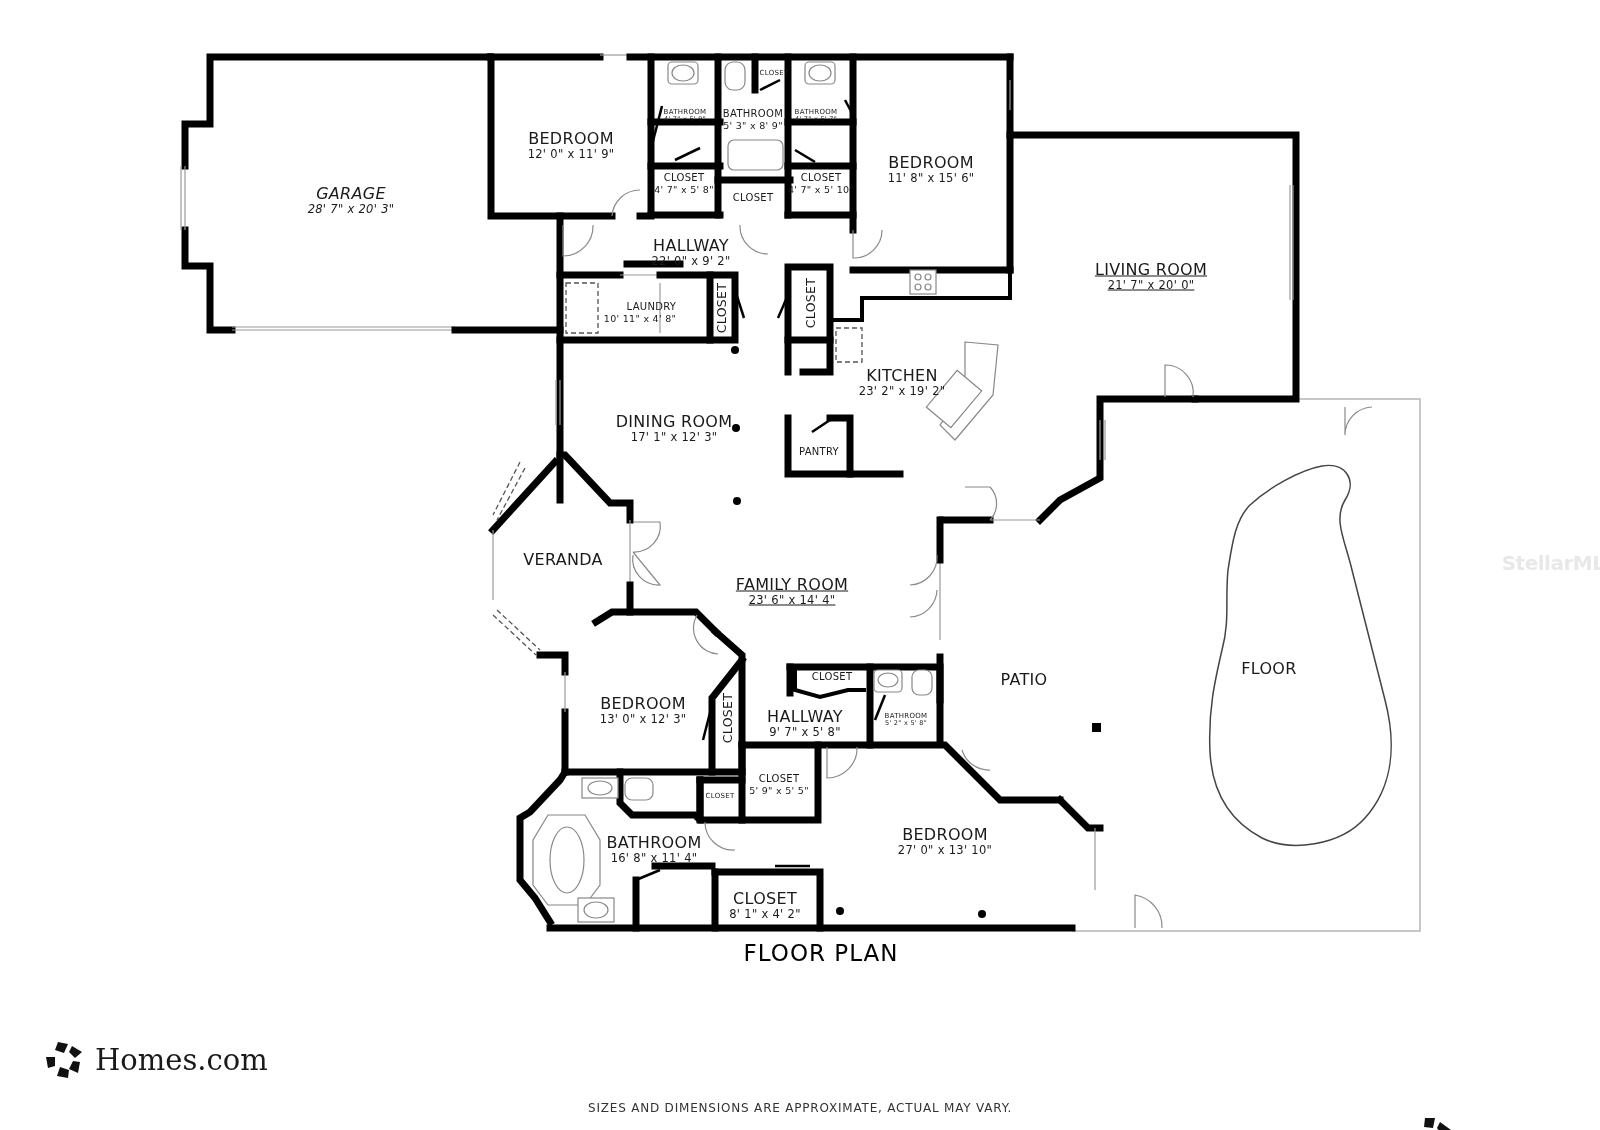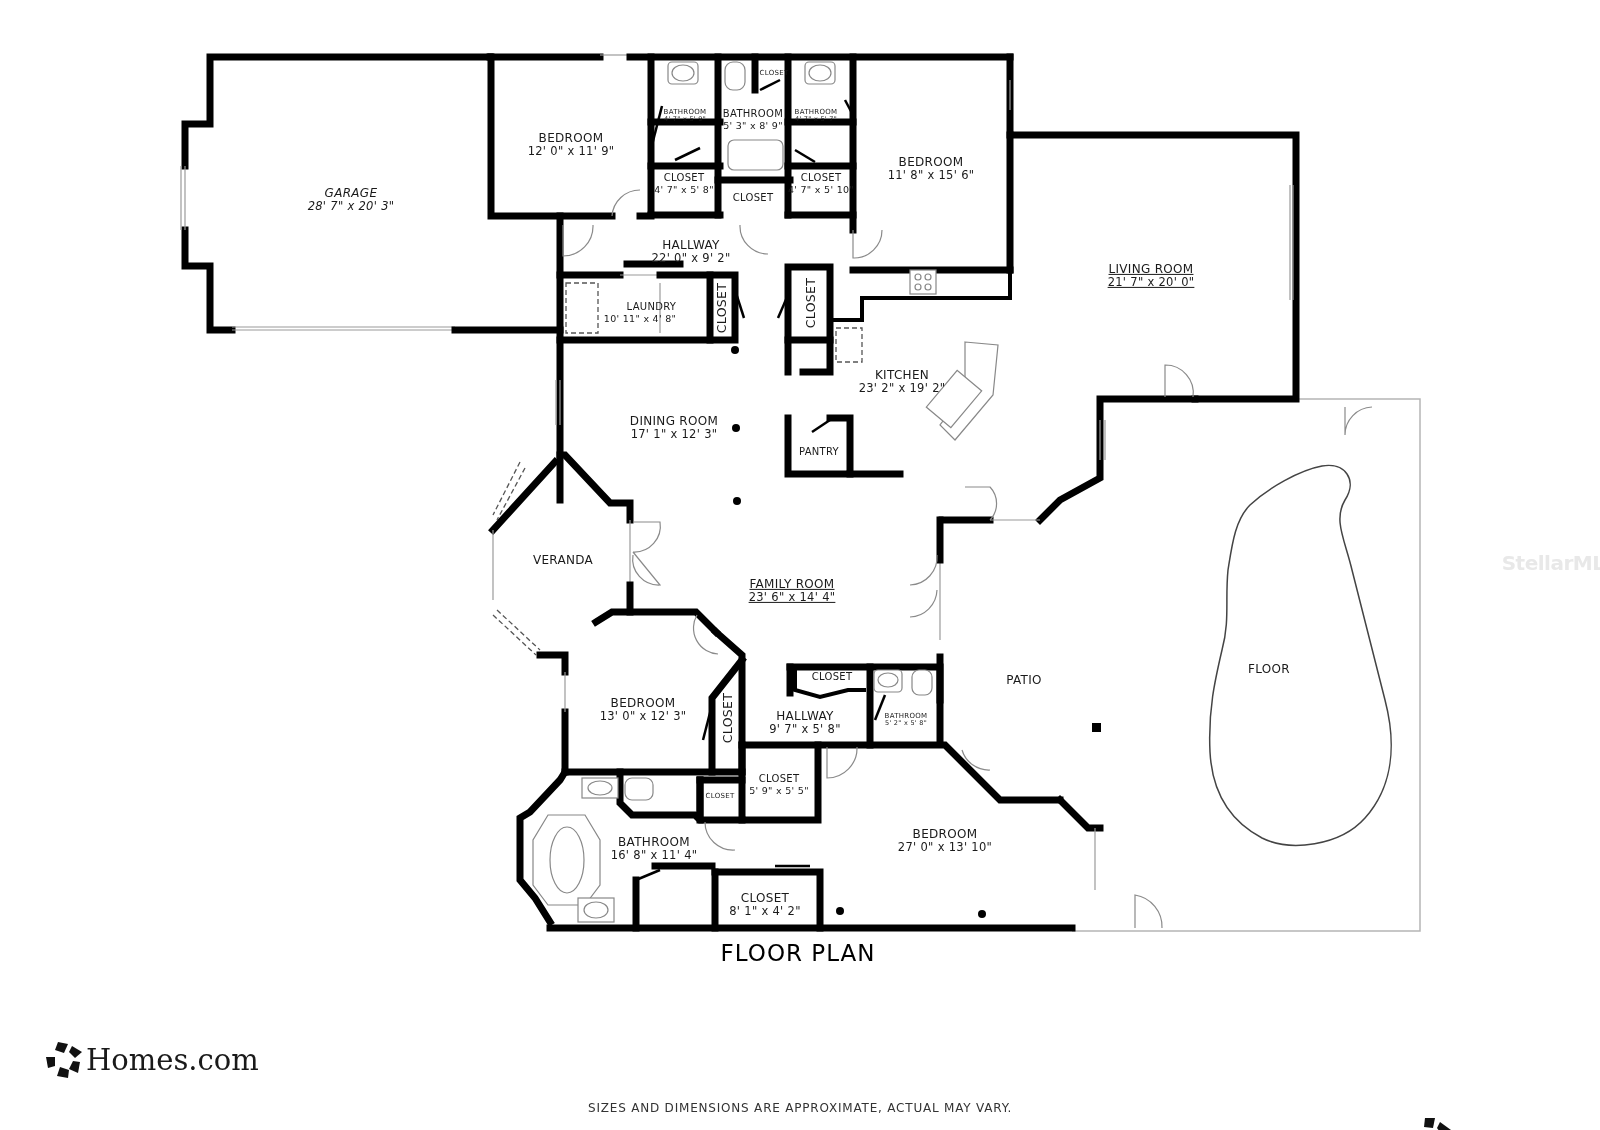--- a/index.html
+++ b/index.html
@@ -8,32 +8,32 @@
   .wall{stroke:#000;stroke-width:7;fill:none;stroke-linejoin:miter;stroke-linecap:square;}
   .wall-thin{stroke:#000;stroke-width:4;fill:none;}
   .win{stroke:#9a9a9a;stroke-width:1.2;fill:none;}
   .door{stroke:#8a8a8a;stroke-width:1.2;fill:none;}
   .doorleaf{stroke:#000;stroke-width:2.5;fill:none;}
   .dash{stroke:#555;stroke-width:1.3;fill:none;stroke-dasharray:5 3;}
   .fixture{stroke:#888;stroke-width:1.2;fill:#fff;}
   .patio-line{stroke:#b5b5b5;stroke-width:1.5;fill:none;}
   .pool{stroke:#444;stroke-width:1.5;fill:#fff;}
   .label{position:absolute;transform:translate(-50%,-50%);text-align:center;color:#1a1a1a;white-space:nowrap;line-height:1.2;}
-  .label .n{display:block;font-size:12px;letter-spacing:0.3px;}
+  .label .n{display:block;font-size:16px;letter-spacing:0.3px;}
   .label .d{display:block;font-size:11.5px;letter-spacing:0.3px;}
   .label.sm .n{font-size:7px;}
   .label.sm .d{font-size:6.5px;}
   .label.md .n{font-size:10px;}
   .label.md .d{font-size:9.5px;}
   .label.vert{transform:translate(-50%,-50%) rotate(-90deg);}
   .label.vert .n{font-size:12.5px;}
-  #title{position:absolute;left:798px;top:953px;transform:translate(-50%,-50%);font-size:23px;letter-spacing:1px;color:#000;}
+  #title{position:absolute;left:821px;top:953px;transform:translate(-50%,-50%);font-size:23px;letter-spacing:1px;color:#000;}
   #disclaimer{position:absolute;left:800px;top:1108px;transform:translate(-50%,-50%);font-size:12px;letter-spacing:0.8px;color:#333;}
   #watermark{position:absolute;left:1560px;top:563px;transform:translate(-50%,-50%);font-size:20px;font-weight:bold;color:#e8e8e8;letter-spacing:-0.5px;}
-  .brand{position:absolute;display:flex;align-items:center;gap:0;color:#1a1a1a;font-family:"DejaVu Serif","Liberation Serif",serif;}
+  .brand{position:absolute;display:flex;align-items:center;gap:9px;color:#1a1a1a;font-family:"DejaVu Serif","Liberation Serif",serif;}
   #brand-left{left:44px;top:1040px;font-size:29px;}
   #brand-right{left:1350px;top:1116px;font-size:29px;flex-direction:column;}
   .brand svg{display:block;}
 </style>
 </head>
 <body>
 
 <svg id="plan" viewBox="0 0 1600 1130" xmlns="http://www.w3.org/2000/svg">
 
   <g>

